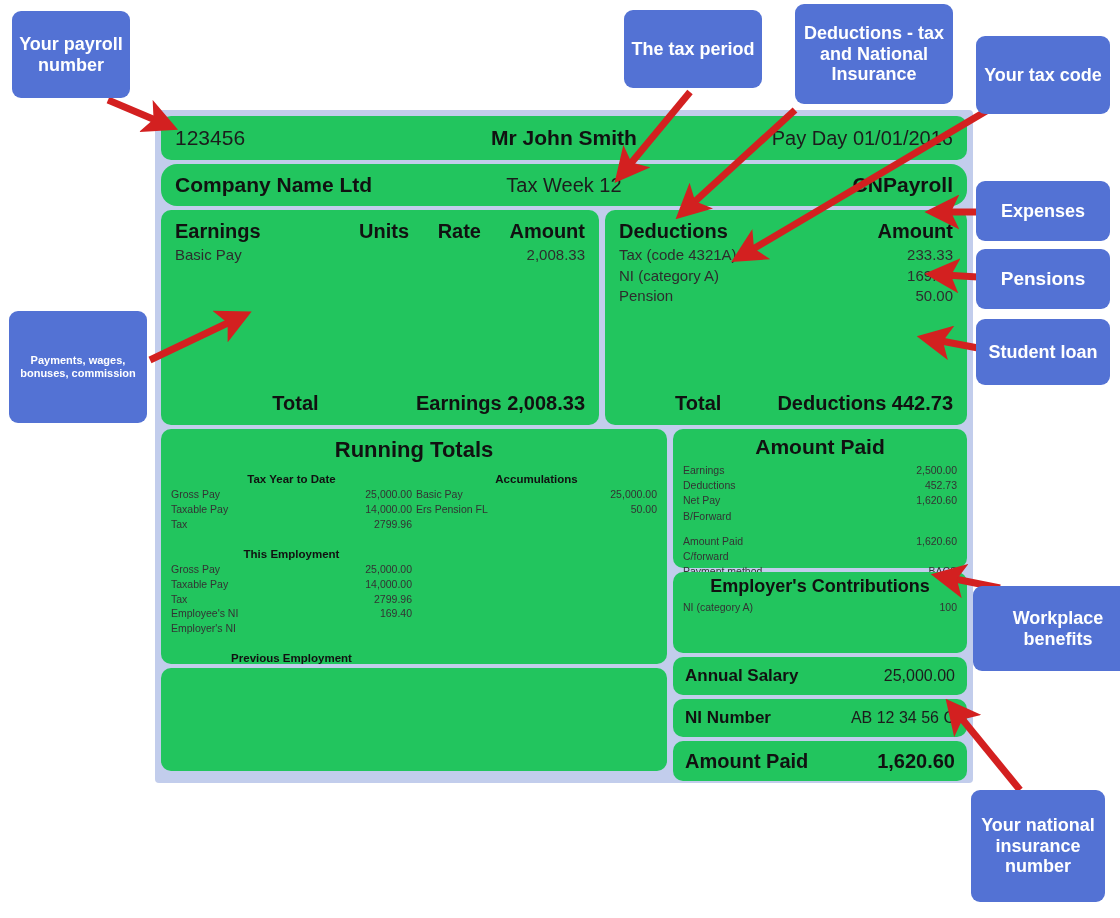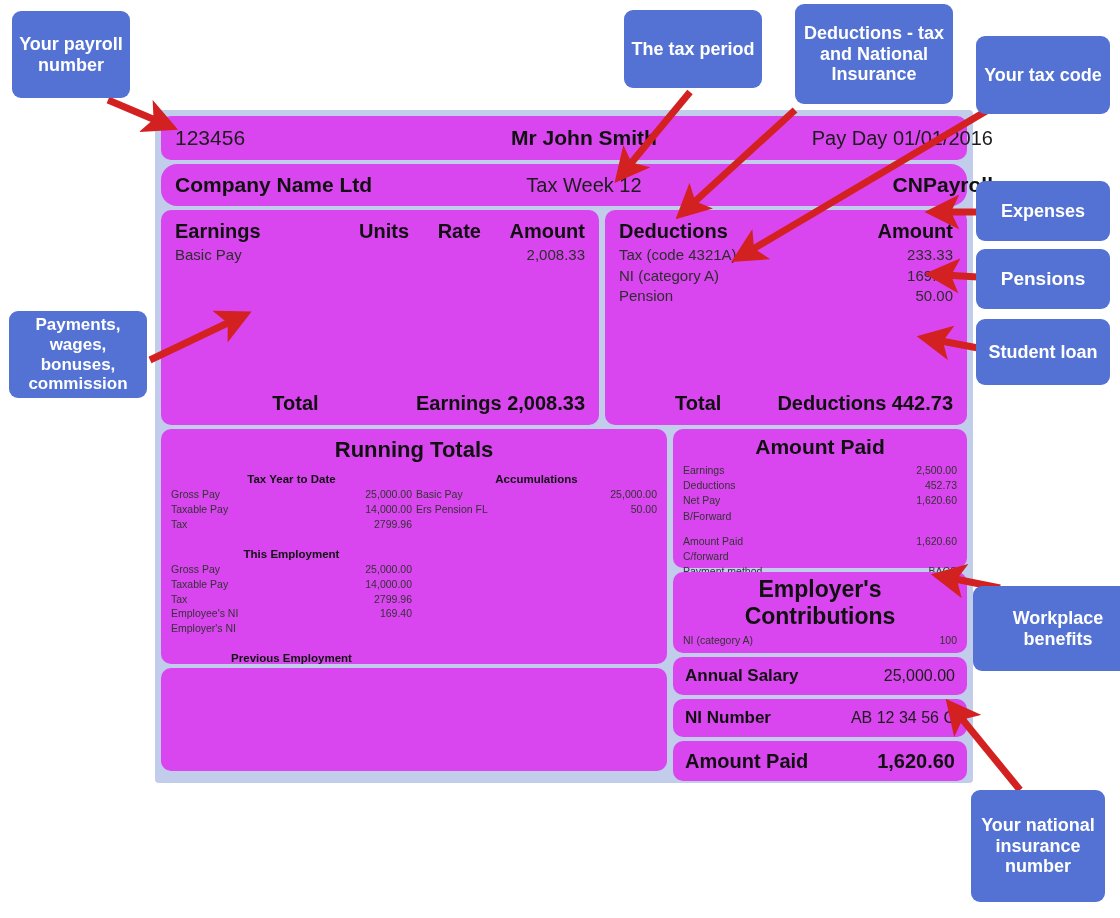--- a/index.html
+++ b/index.html
@@ -47,24 +47,23 @@
     left: 155px;
     top: 110px;
     width: 818px;
     height: 673px;
     background: #c2cdec;
     border-radius: 4px;
     padding: 6px;
     z-index: 10;
   }
   .panel {
-    background: #d946ef;
+    background: #22c55e;
     border-radius: 10px;
     position: absolute;
-    gap: 20px;
   }
 
   
   #row-employee {
     left: 6px; top: 6px; right: 6px; height: 44px;
     display: flex; align-items: center;
     padding: 0 14px;
   }
   #row-company {
     left: 6px; top: 54px; right: 6px; height: 42px;
@@ -169,21 +168,21 @@
   .ap-row .k { flex: 1 1 auto; text-align: left; }
   .ap-row .v { width: 86px; text-align: right; }
   .ap-gap { height: 10px; }
 
   #panel-employer {
     left: 518px; top: 462px; width: 294px; height: 81px;
     padding: 4px 10px 6px 10px;
   }
   .ec-title {
     text-align: center;
-    font-size: 23px; font-weight: bold; color: #111;
+    font-size: 18px; font-weight: bold; color: #111;
     margin-bottom: 3px;
   }
   .ec-row {
     display: flex;
     font-size: 10.5px; color: #333;
     line-height: 1.45;
   }
   .ec-row .k { flex: 1 1 auto; text-align: left; }
   .ec-row .v { width: 70px; text-align: right; }
 
@@ -419,21 +418,21 @@
   </div>
 
   <div class="callout" style="left:976px; top:249px; width:134px; height:60px; font-size:19px;">
     <span>Pensions</span>
   </div>
 
   <div class="callout" style="left:976px; top:319px; width:134px; height:66px; font-size:18px;">
     <span>Student loan</span>
   </div>
 
-  <div class="callout" style="left:9px; top:311px; width:138px; height:87px; font-size:17px;">
+  <div class="callout" style="left:9px; top:311px; width:138px; height:112px; font-size:11px;">
     <span>Payments, wages, bonuses, commission</span>
   </div>
 
   <div class="callout" style="left:973px; top:586px; width:170px; height:85px; font-size:18px;">
     <span>Workplace benefits</span>
   </div>
 
   <div class="callout" style="left:971px; top:790px; width:134px; height:112px; font-size:18px;">
     <span>Your national insurance number</span>
   </div>

